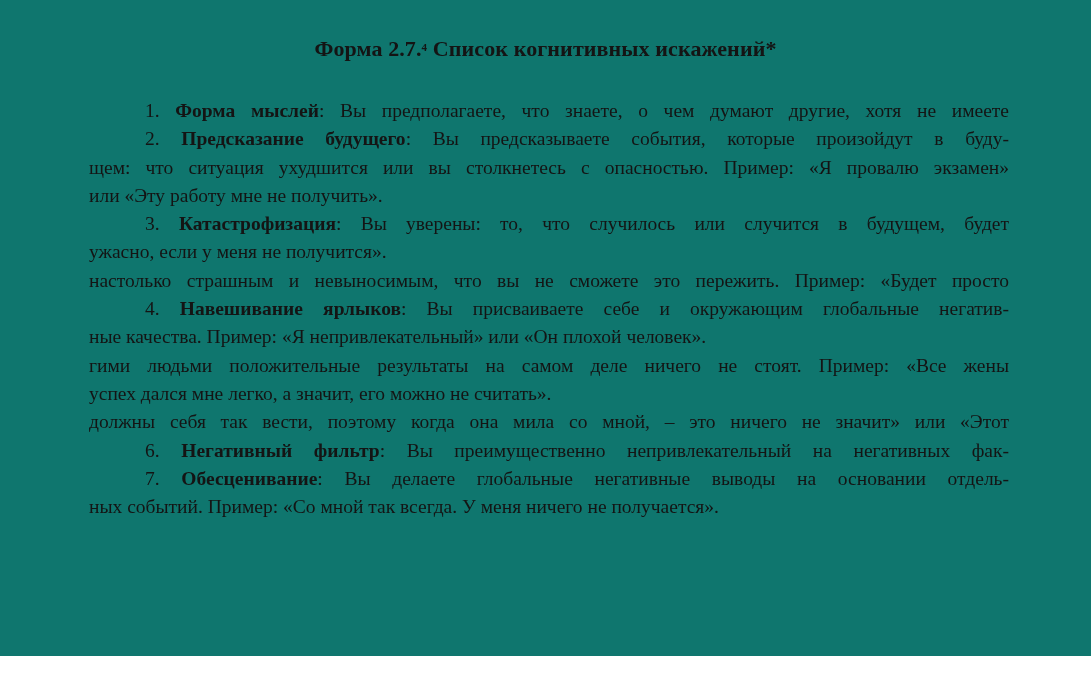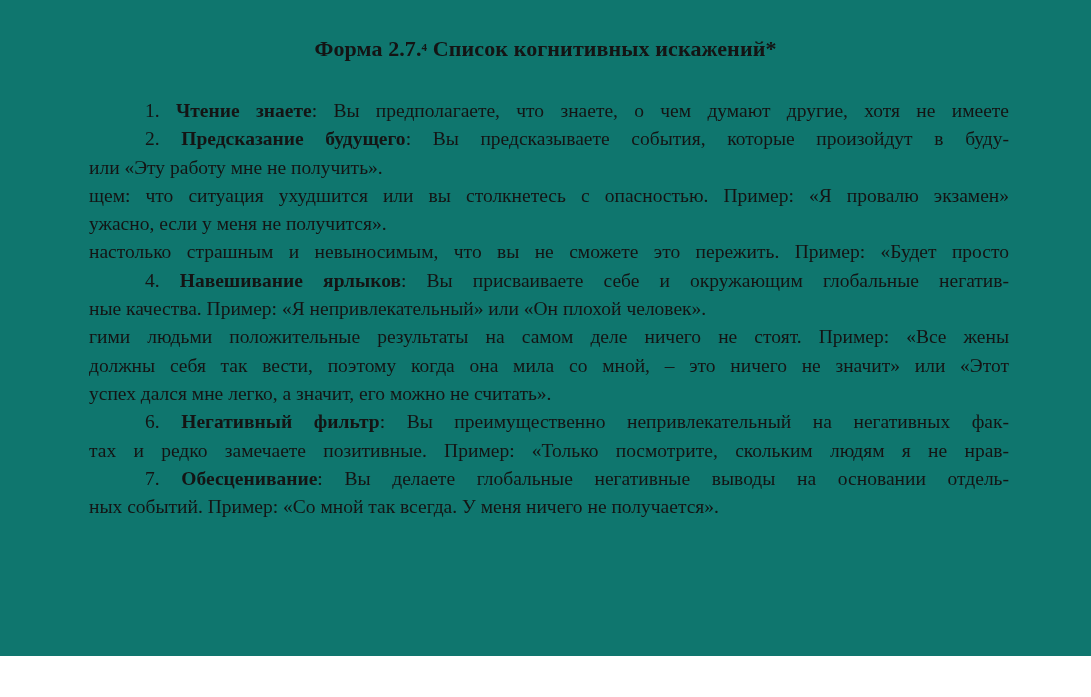--- a/index.html
+++ b/index.html
@@ -71,48 +71,48 @@
 
 <div class="page">
 
   <div class="title">
     <span>Форма 2.7.</span><sup>4</sup><span> Список когнитивных искажений*</span>
   </div>
 
   <div class="body">
 
     <div>
-      <span class="line first"><span class="num">1.</span> <b>Чтение знаете</b><span>: Вы предполагаете, что знаете, о чем думают другие, хотя не имеете</span></span>
+      <span class="line first"><span class="num">1.</span> <b>Форма мыслей</b><span>: Вы предполагаете, что знаете, о чем думают другие, хотя не имеете</span></span>
     </div>
 
     <div>
       <span class="line first"><span class="num">2.</span> <b>Предсказание будущего</b><span>: Вы предсказываете события, которые произойдут в буду-</span></span>
+      <span class="line">щем: что ситуация ухудшится или вы столкнетесь с опасностью. Пример: «Я провалю экзамен»</span>
       <span class="line last">или «Эту работу мне не получить».</span>
-      <span class="line">щем: что ситуация ухудшится или вы столкнетесь с опасностью. Пример: «Я провалю экзамен»</span>
     </div>
 
     <div>
+      <span class="line first"><span class="num">3.</span> <b>Катастрофизация</b><span>: Вы уверены: то, что случилось или случится в будущем, будет</span></span>
       <span class="line last">ужасно, если у меня не получится».</span>
       <span class="line">настолько страшным и невыносимым, что вы не сможете это пережить. Пример: «Будет просто</span>
     </div>
 
     <div>
       <span class="line first"><span class="num">4.</span> <b>Навешивание ярлыков</b><span>: Вы присваиваете себе и окружающим глобальные негатив-</span></span>
       <span class="line last">ные качества. Пример: «Я непривлекательный» или «Он плохой человек».</span>
     </div>
 
     <div>
       <span class="line">гими людьми положительные результаты на самом деле ничего не стоят. Пример: «Все жены</span>
+      <span class="line last">успех дался мне легко, а значит, его можно не считать».</span>
       <span class="line">должны себя так вести, поэтому когда она мила со мной, – это ничего не значит» или «Этот</span>
-      <span class="line last">успех дался мне легко, а значит, его можно не считать».</span>
     </div>
 
     <div>
       <span class="line first"><span class="num">6.</span> <b>Негативный фильтр</b><span>: Вы преимущественно непривлекательный на негативных фак-</span></span>
-      <span class="line">тах и редко замечаете позитивные. Пример: «Только посмотрите, скольким людям я не нрав-</span>
     </div>
 
     <div>
       <span class="line first"><span class="num">7.</span> <b>Обесценивание</b><span>: Вы делаете глобальные негативные выводы на основании отдель-</span></span>
       <span class="line last">ных событий. Пример: «Со мной так всегда. У меня ничего не получается».</span>
     </div>
 
   </div>
 </div>
 

